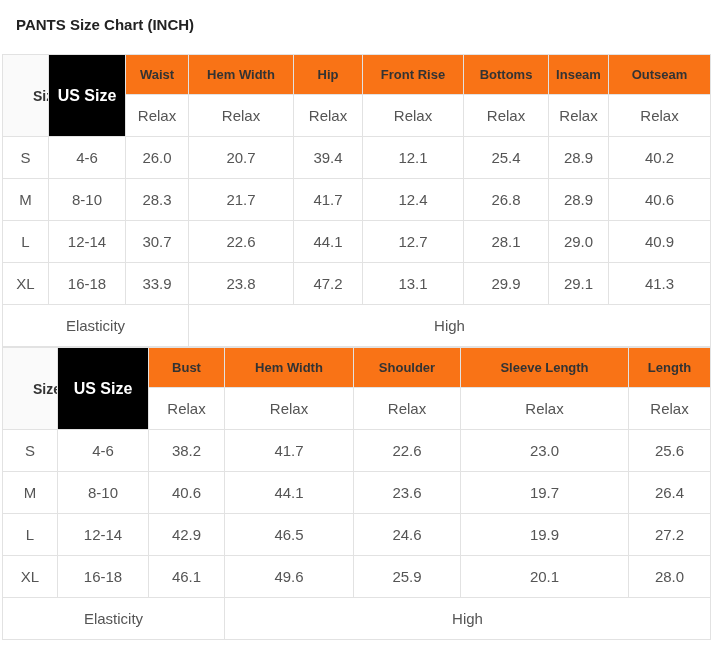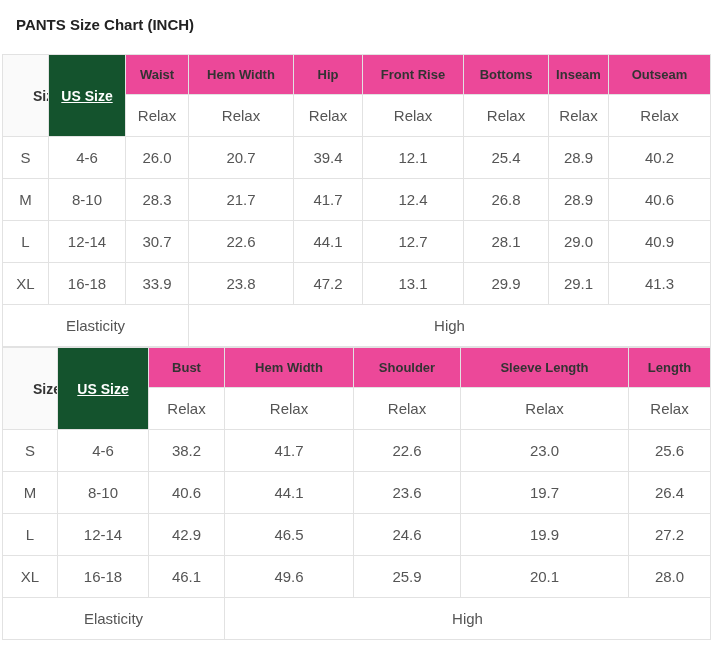--- a/index.html
+++ b/index.html
@@ -30,24 +30,24 @@
     text-align: center;
     vertical-align: middle;
     padding: 0;
     overflow: hidden;
     white-space: nowrap;
   }
   .size-table th {
     font-size: 13px;
     font-weight: bold;
     color: #333333;
-    background: #ec4899;
+    background: #f97316;
   }
   .size-table th.size-th { background: #fafafa; font-size: 14px; padding-left: 30px; }
-  .size-table th.us-th { background: #14532d; color: #ffffff; font-size: 14px; text-decoration: underline; }
+  .size-table th.us-th { background: #000000; color: #ffffff; font-size: 16px; }
   .size-table td {
     font-size: 15px;
     color: #555555;
     background: #ffffff;
   }
   tr.head-row { height: 40px; }
   tr.fit-row { height: 42px; }
   tr.data-row { height: 42px; }
   tr.elastic-row { height: 42px; }
 </style>

